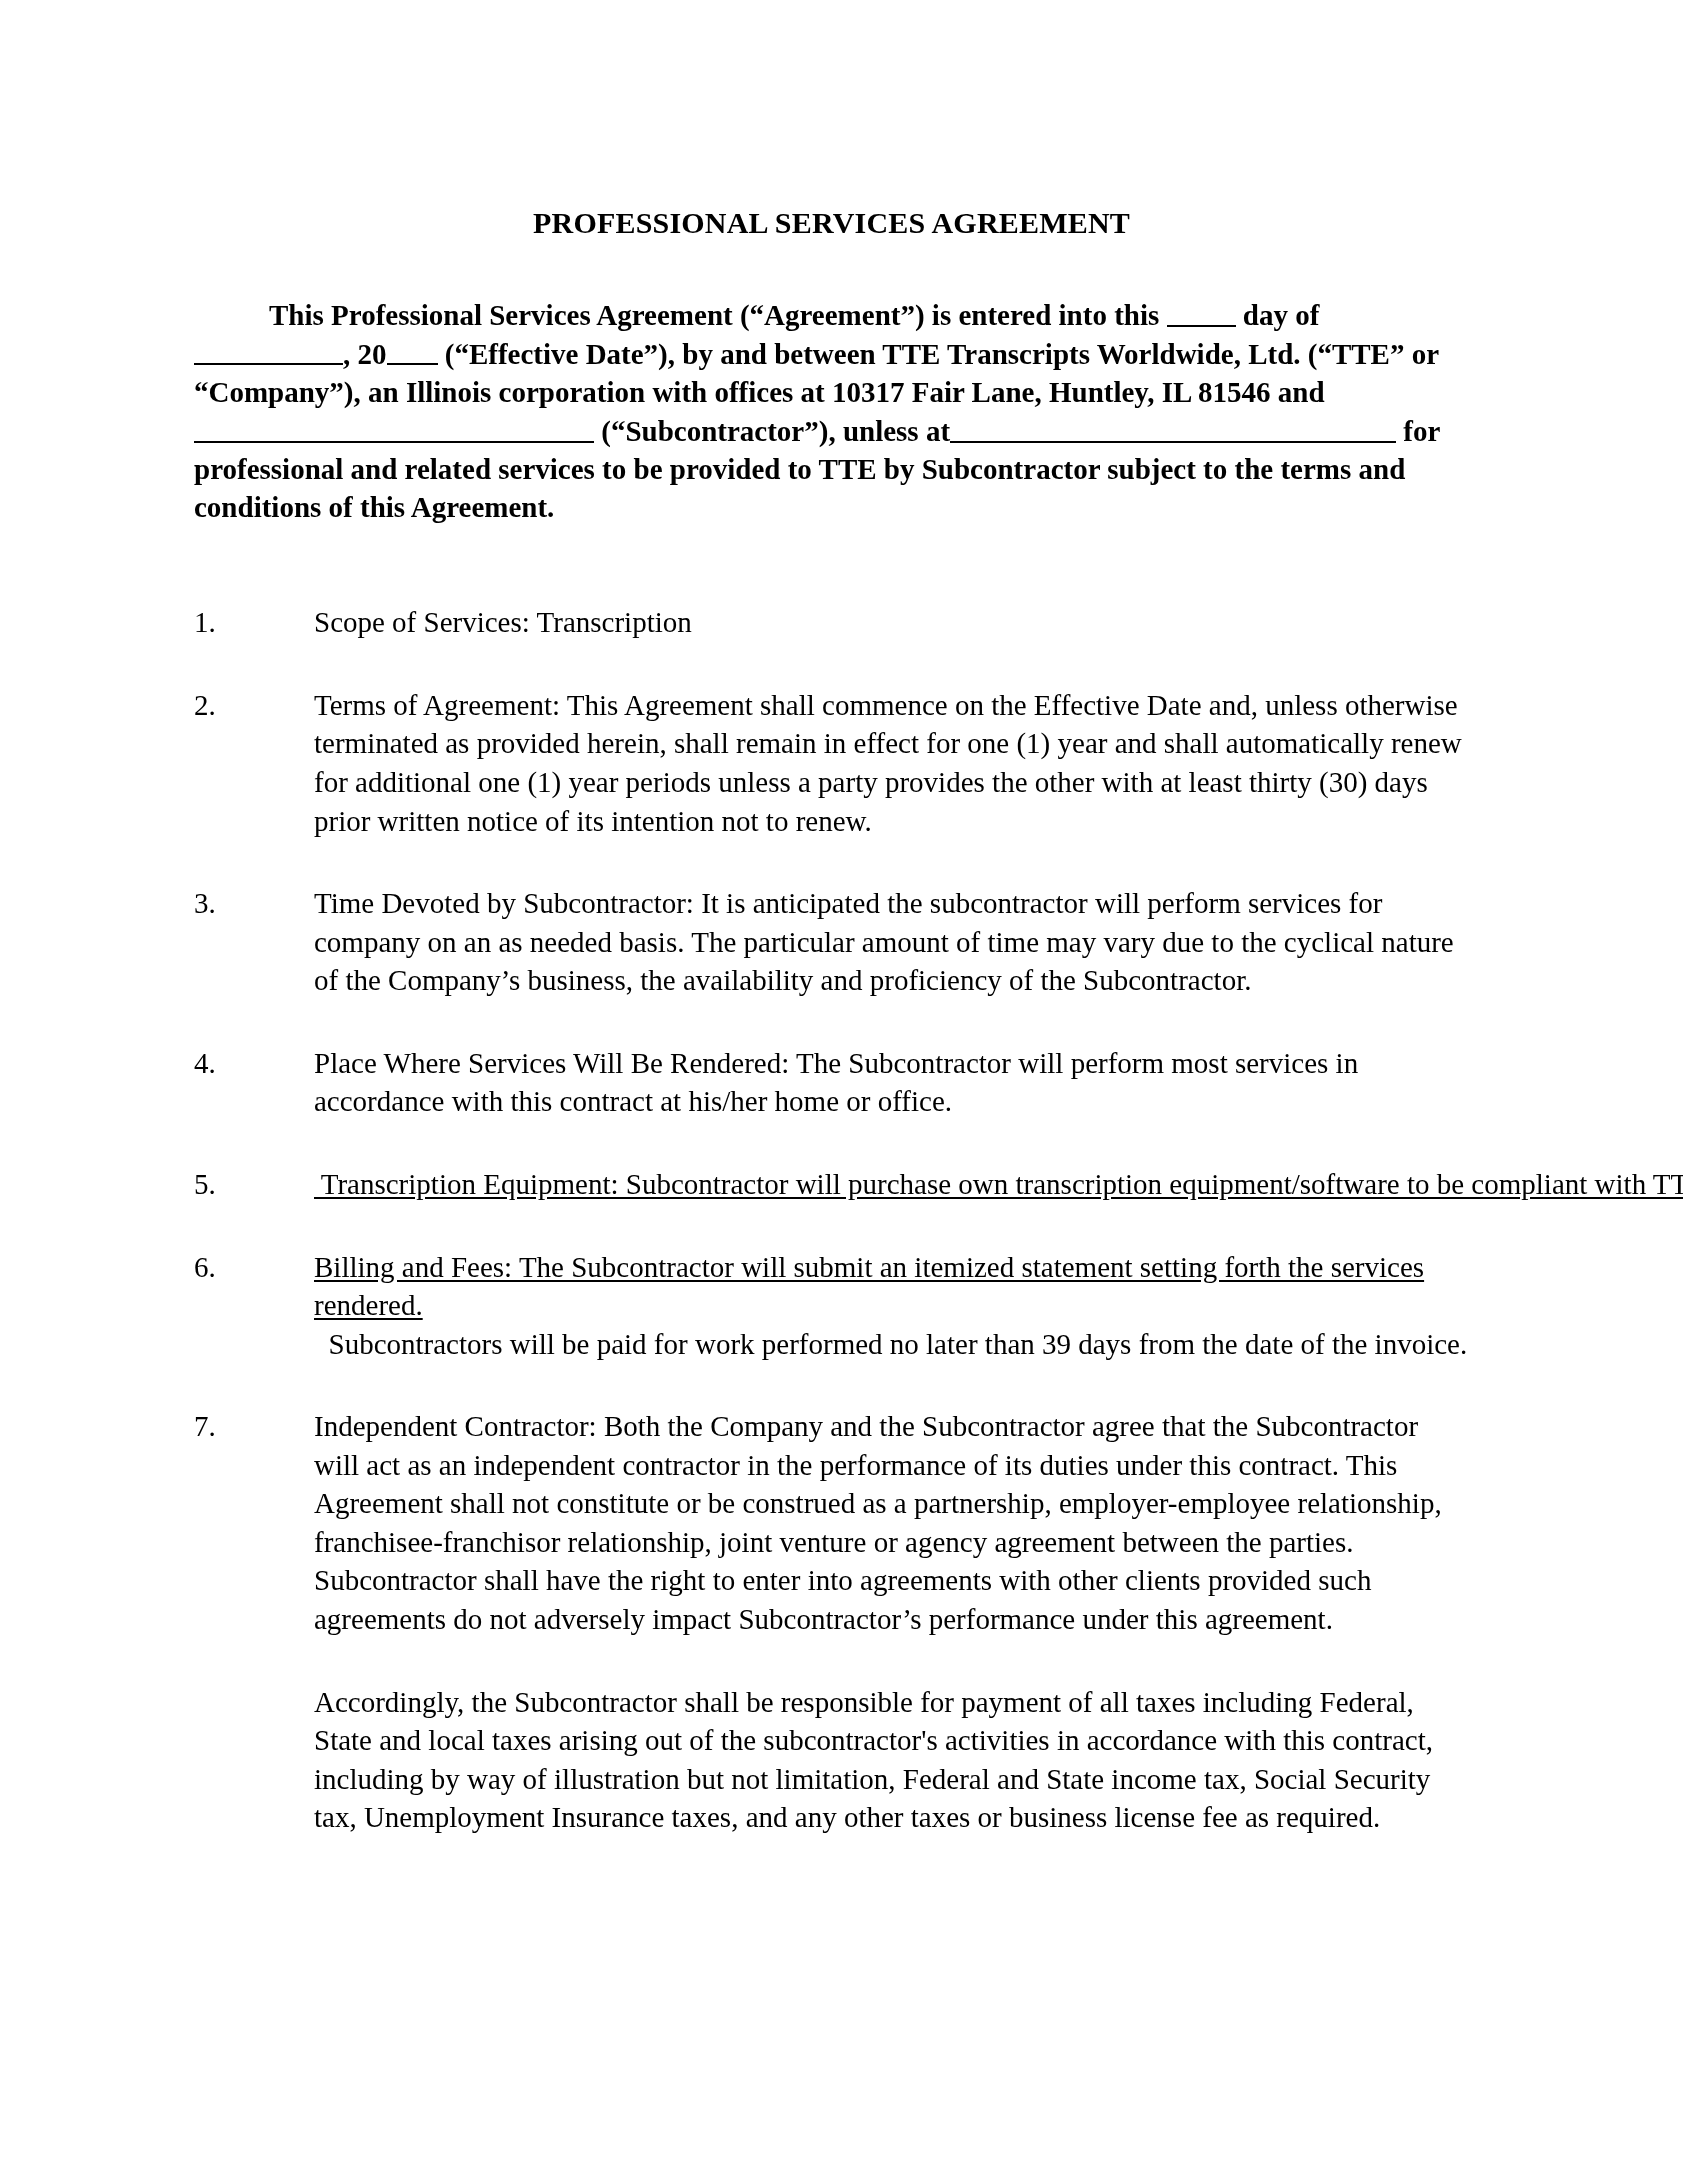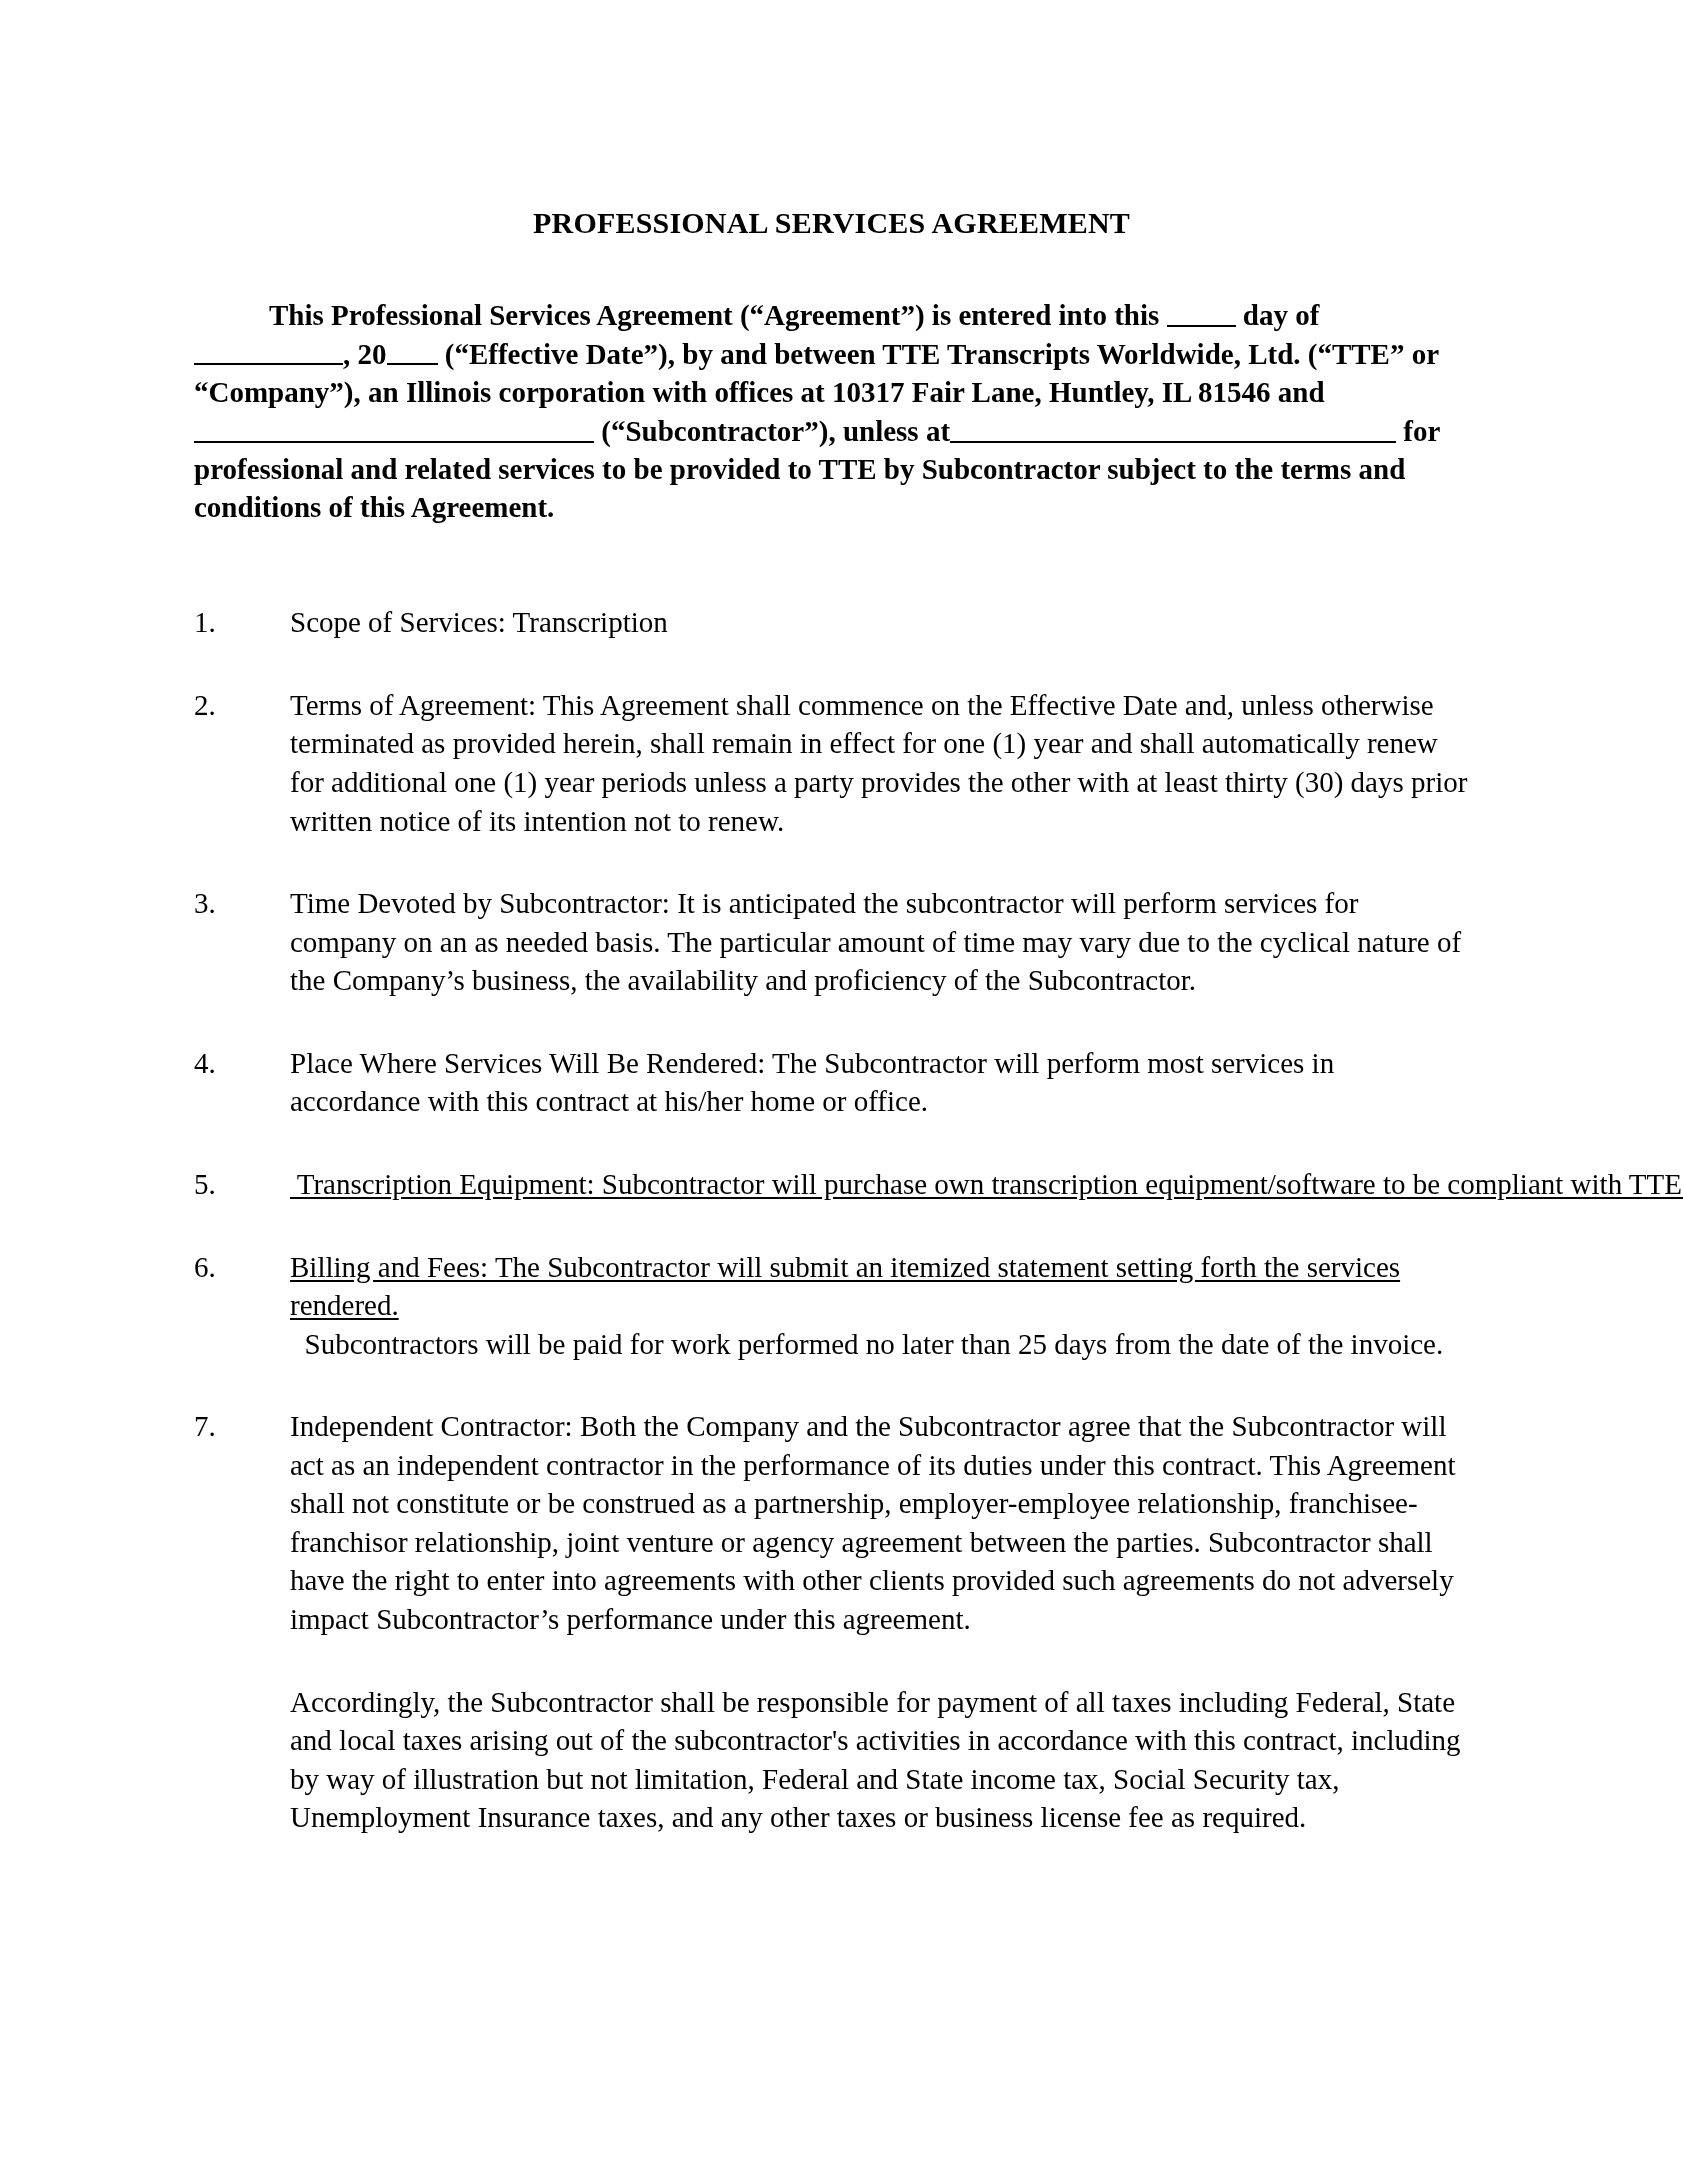--- a/index.html
+++ b/index.html
@@ -76,20 +76,21 @@
     align-items: flex-start;
     margin-bottom: 44px;
   }
   .clause .num {
     flex: 0 0 auto;
     width: 96px;
     text-align: left;
   }
   .clause .body {
     flex: 1 1 auto;
+    margin-left: 24px;
   }
   .clause .body p {
     margin: 0;
   }
   .clause .body p + p {
     margin-top: 44px;
   }
   .u {
     text-decoration: underline;
     text-underline-offset: 3px;
@@ -150,21 +151,21 @@
       <div class="clause">
         <div class="num">5.</div>
         <div class="body">
           <p><span class="u lead-space"> Transcription Equipment: Subcontractor will purchase own transcription equipment/software to be compliant with TTE’s digital system and/or access to .wav, mp3, Real Player, Windows Media and other audio files. </span><span></span></p>
         </div>
       </div>
 
       <div class="clause">
         <div class="num">6.</div>
         <div class="body">
-          <p><span class="u">Billing and Fees: The Subcontractor will submit an itemized statement setting forth the services rendered.</span><span class="lead-space">  Subcontractors will be paid for work performed no later than 25 days from the date of the invoice.</span></p>
+          <p><span class="u">Billing and Fees: The Subcontractor will submit an itemized statement setting forth the services rendered.</span><span class="lead-space">  Subcontractors will be paid for work performed no later than 39 days from the date of the invoice.</span></p>
         </div>
       </div>
 
       <div class="clause">
         <div class="num">7.</div>
         <div class="body">
           <p><span class="u"></span><span>Independent Contractor: Both the Company and the Subcontractor agree that the Subcontractor will act as an independent contractor in the performance of its duties under this contract.  This Agreement shall not constitute or be construed as a partnership, employer-employee relationship, franchisee-franchisor relationship, joint venture or agency agreement between the parties.  Subcontractor shall have the right to enter into agreements with other clients provided such agreements do not adversely impact Subcontractor’s performance under this agreement.</span></p>
           <p><span class="u"></span><span>Accordingly, the Subcontractor shall be responsible for payment of all taxes including Federal, State and local taxes arising out of the subcontractor's activities in accordance with this contract, including by way of illustration but not limitation, Federal and State income tax, Social Security tax, Unemployment Insurance taxes, and any other taxes or business license fee as required.</span></p>
         </div>
       </div>

